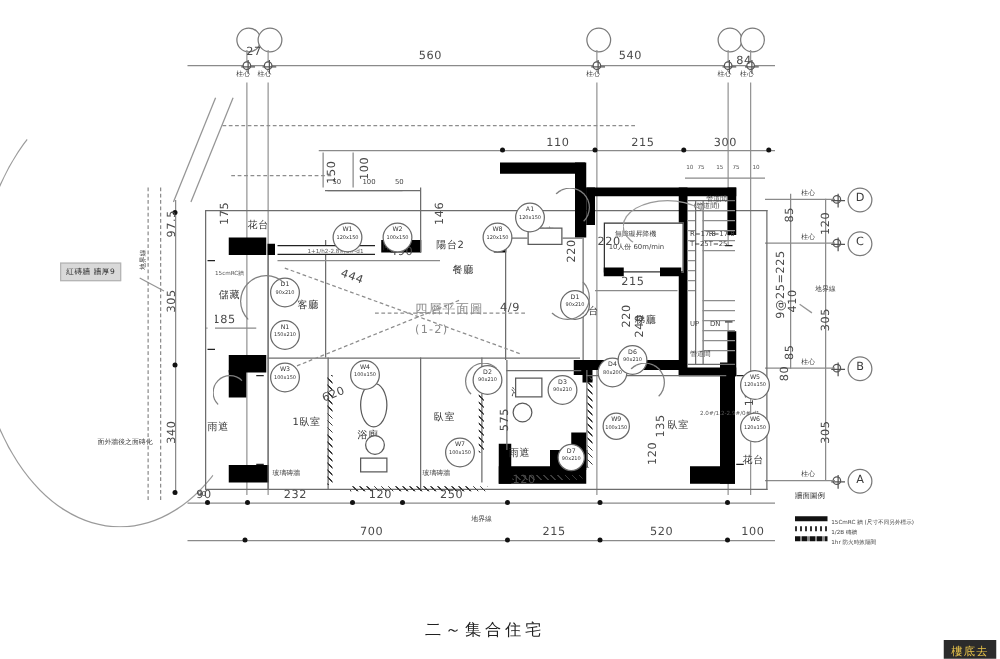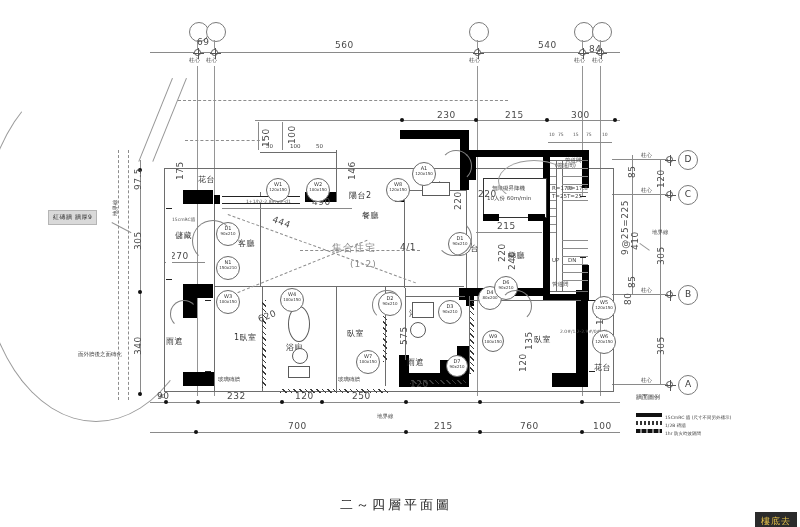--- a/index.html
+++ b/index.html
@@ -94,43 +94,43 @@
   <div class="thin2" style="left:582px;top:40px;width:1px;height:12px;"></div>
   <div class="thin2" style="left:600px;top:40px;width:1px;height:12px;"></div>
 
   <div class="dimline" style="left:150px;top:52px;width:470px;"></div>
   <div class="xnode" style="left:194px;top:49px;"></div>
   <div class="xnode" style="left:211px;top:49px;"></div>
   <div class="xnode" style="left:474px;top:49px;"></div>
   <div class="xnode" style="left:579px;top:49px;"></div>
   <div class="xnode" style="left:597px;top:49px;"></div>
 
-  <div class="t dim" style="left:197px;top:38px;">69</div>
+  <div class="t dim" style="left:197px;top:38px;">27</div>
   <div class="t dim" style="left:335px;top:41px;">560</div>
-  <div class="t dim" style="left:538px;top:41px;text-align:center;">540</div>
+  <div class="t dim" style="left:495px;top:41px;text-align:center;">540</div>
   <div class="t dim" style="left:589px;top:45px;">84</div>
 
   <div class="t tiny" style="left:189px;top:58px;">柱心</div>
   <div class="t tiny" style="left:206px;top:58px;">柱心</div>
   <div class="t tiny" style="left:469px;top:58px;">柱心</div>
   <div class="t tiny" style="left:574px;top:58px;">柱心</div>
   <div class="t tiny" style="left:592px;top:58px;">柱心</div>
 
   <div class="thin2" style="left:197px;top:66px;width:1px;height:330px;"></div>
   <div class="thin2" style="left:214px;top:66px;width:1px;height:330px;"></div>
   <div class="thin2" style="left:477px;top:66px;width:1px;height:330px;"></div>
   <div class="thin2" style="left:582px;top:66px;width:1px;height:330px;"></div>
   <div class="thin2" style="left:600px;top:66px;width:1px;height:330px;"></div>
 
   <div class="dimline" style="left:255px;top:120px;width:365px;"></div>
   <div class="node" style="left:400px;top:118px;"></div>
   <div class="node" style="left:474px;top:118px;"></div>
   <div class="node" style="left:545px;top:118px;"></div>
   <div class="node" style="left:613px;top:118px;"></div>
-  <div class="t dim" style="left:437px;top:111px;">230</div>
+  <div class="t dim" style="left:437px;top:111px;">110</div>
   <div class="t dim" style="left:505px;top:111px;">215</div>
   <div class="t dim" style="left:571px;top:111px;">300</div>
 
   <div class="dimline" style="left:548px;top:142px;width:64px;"></div>
   <div class="t tiny2" style="left:549px;top:133px;">10</div>
   <div class="t tiny2" style="left:558px;top:133px;">75</div>
   <div class="t tiny2" style="left:573px;top:133px;">15</div>
   <div class="t tiny2" style="left:586px;top:133px;">75</div>
   <div class="t tiny2" style="left:602px;top:133px;">10</div>
 
@@ -143,21 +143,21 @@
   <div class="t tiny" style="left:290px;top:144px;">100</div>
   <div class="t tiny" style="left:316px;top:144px;">50</div>
 
   <div class="dimvert" style="left:140px;top:160px;height:236px;"></div>
   <div class="node" style="left:138px;top:168px;"></div>
   <div class="node" style="left:138px;top:290px;"></div>
   <div class="node" style="left:138px;top:392px;"></div>
   <div class="t dimv" style="left:134px;top:190px;">97.5</div>
   <div class="t dimv" style="left:134px;top:250px;">305</div>
   <div class="t dimv" style="left:134px;top:355px;">340</div>
-  <div class="t dim" style="left:170px;top:252px;">270</div>
+  <div class="t dim" style="left:170px;top:252px;">185</div>
   <div class="dimline" style="left:165px;top:262px;width:40px;"></div>
   <div class="t tiny" style="left:158px;top:394px;">90</div>
   <div class="t dimv" style="left:176px;top:180px;">175</div>
   <div class="t dimv" style="left:348px;top:180px;">146</div>
 
   <div class="callout" style="left:48px;top:210px;">紅磚牆 牆厚9</div>
   <div class="thin2" style="left:112px;top:222px;width:22px;height:1px;transform:rotate(28deg);transform-origin:0 0;"></div>
   <div class="t tiny" style="left:78px;top:352px;">面外牆後之面磚化</div>
 
   <div class="arc" style="left:-20px;top:70px;width:230px;height:350px;border-color:#9a9a9a;border-right-color:transparent;border-top-color:transparent;"></div>
@@ -263,22 +263,22 @@
   <div class="win" style="left:205px;top:300px;width:6px;height:70px;"></div>
   <div class="win" style="left:589px;top:300px;width:6px;height:70px;"></div>
   <div class="win" style="left:580px;top:196px;width:6px;height:60px;"></div>
 
   <div class="t roomsm" style="left:198px;top:176px;">花台</div>
   <div class="t roomsm" style="left:349px;top:192px;">陽台2</div>
   <div class="t roomsm" style="left:427px;top:182px;">廚房</div>
   <div class="t roomsm" style="left:362px;top:212px;">餐廳</div>
   <div class="t roomsm" style="left:238px;top:240px;">客廳</div>
   <div class="t roomsm" style="left:175px;top:232px;">儲藏</div>
-  <div class="t room" style="left:332px;top:243px;color:#8a8a8a;">集合住宅</div>
-  <div class="t room" style="left:350px;top:260px;color:#8a8a8a;font-size:9px;">(1-2)</div>
+  <div class="t room" style="left:332px;top:243px;color:#8a8a8a;">四層平面圖</div>
+  <div class="t room" style="left:332px;top:260px;color:#8a8a8a;font-size:9px;">(1-2)</div>
   <div class="t roomsm" style="left:166px;top:338px;">雨遮</div>
   <div class="t roomsm" style="left:234px;top:334px;">1臥室</div>
   <div class="t roomsm" style="left:286px;top:344px;">浴廁</div>
   <div class="t roomsm" style="left:347px;top:330px;">臥室</div>
   <div class="t roomsm" style="left:409px;top:310px;">浴廁</div>
   <div class="t roomsm" style="left:534px;top:336px;">臥室</div>
   <div class="t roomsm" style="left:594px;top:364px;">花台</div>
   <div class="t roomsm" style="left:508px;top:252px;">梯廳</div>
   <div class="t roomsm" style="left:407px;top:359px;">雨遮</div>
   <div class="t roomsm" style="left:306px;top:193px;">雨遮</div>
@@ -336,21 +336,21 @@
   <div class="t dimv" style="left:596px;top:325px;">130</div>
   <div class="t dimv" style="left:525px;top:350px;">135</div>
   <div class="t dimv" style="left:400px;top:345px;">575</div>
   <div class="t dim" style="left:410px;top:380px;">120</div>
 
   <div class="dash-h" style="left:228px;top:214px;width:200px;transform:rotate(20deg);transform-origin:0 0;"></div>
   <div class="t dim" style="left:272px;top:218px;transform:rotate(20deg);">444</div>
   <div class="dash-h" style="left:228px;top:296px;width:150px;transform:rotate(-22deg);transform-origin:0 0;"></div>
   <div class="t dim" style="left:258px;top:312px;transform:rotate(-22deg);">620</div>
   <div class="dash-h" style="left:300px;top:250px;width:120px;"></div>
-  <div class="t dim" style="left:400px;top:243px;">4/1</div>
+  <div class="t dim" style="left:400px;top:243px;">4/9</div>
 
   <div class="t dim" style="left:312px;top:198px;">490</div>
   <div class="dimline" style="left:222px;top:208px;width:130px;"></div>
   <div class="t tiny2" style="left:246px;top:200px;">1+1/h2-2.8#/0#-d1</div>
   <div class="t tiny2" style="left:560px;top:330px;">2.0#/1.2-2.9#/0#-d1</div>
   <div class="t tiny" style="left:218px;top:377px;">玻璃磚牆</div>
   <div class="t tiny" style="left:338px;top:377px;">玻璃磚牆</div>
   <div class="t tiny2" style="left:172px;top:218px;">15cmRC牆</div>
 
   <div class="oval" style="left:288px;top:306px;width:20px;height:34px;"></div>
@@ -447,21 +447,21 @@
   <div class="node" style="left:320px;top:400px;"></div>
   <div class="node" style="left:404px;top:400px;"></div>
   <div class="node" style="left:478px;top:400px;"></div>
   <div class="node" style="left:580px;top:400px;"></div>
 
   <div class="t dim" style="left:157px;top:392px;">90</div>
   <div class="t dim" style="left:227px;top:392px;">232</div>
   <div class="t dim" style="left:295px;top:392px;">120</div>
   <div class="t dim" style="left:352px;top:392px;">250</div>
   <div class="t dim" style="left:434px;top:422px;">215</div>
-  <div class="t dim" style="left:520px;top:422px;">760</div>
+  <div class="t dim" style="left:520px;top:422px;">520</div>
   <div class="t dim" style="left:593px;top:422px;">100</div>
 
   <div class="dimline" style="left:150px;top:432px;width:470px;"></div>
   <div class="node" style="left:194px;top:430px;"></div>
   <div class="node" style="left:404px;top:430px;"></div>
   <div class="node" style="left:478px;top:430px;"></div>
   <div class="node" style="left:580px;top:430px;"></div>
   <div class="t dim" style="left:288px;top:422px;">700</div>
 
   <div class="t tiny" style="left:377px;top:414px;">地界線</div>
@@ -471,17 +471,17 @@
   <div style="position:absolute;left:636px;top:404px;">
     <span class="sw sw-rc"></span><span style="font-size:4.5px;color:#444;">15CmRC 牆 (尺寸不同另外標示)</span>
   </div>
   <div style="position:absolute;left:636px;top:412px;">
     <span class="sw sw-br"></span><span style="font-size:4.5px;color:#444;">1/2B 磚牆</span>
   </div>
   <div style="position:absolute;left:636px;top:420px;">
     <span class="sw sw-fr"></span><span style="font-size:4.5px;color:#444;">1hr 防火時效隔間</span>
   </div>
 
-  <div class="t title" style="left:340px;top:498px;">二～四層平面圖</div>
+  <div class="t title" style="left:340px;top:498px;">二～集合住宅</div>
 
   <div class="wm" style="left:755px;top:512px;">樓底去</div>
 
 </div>
 
 </body></html>

